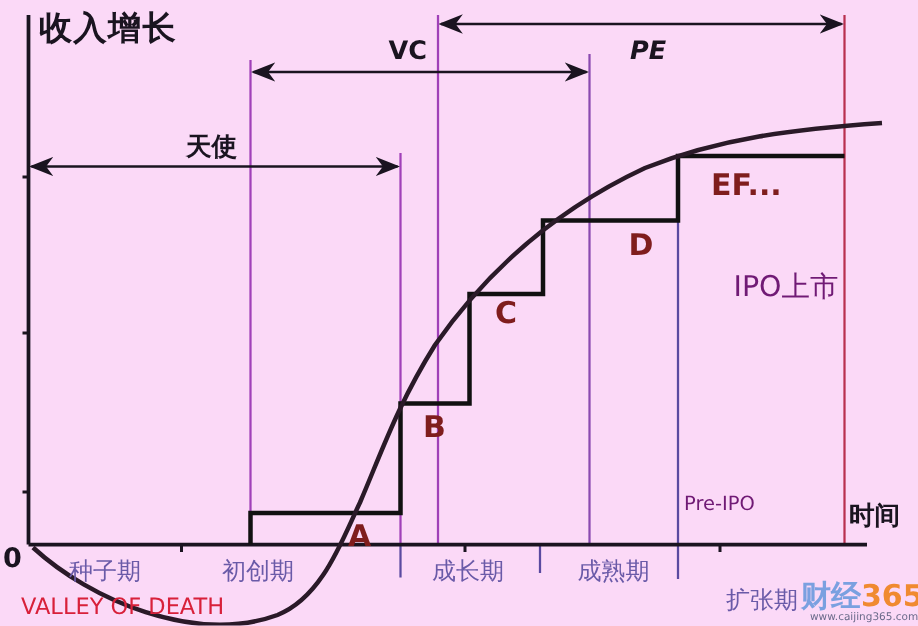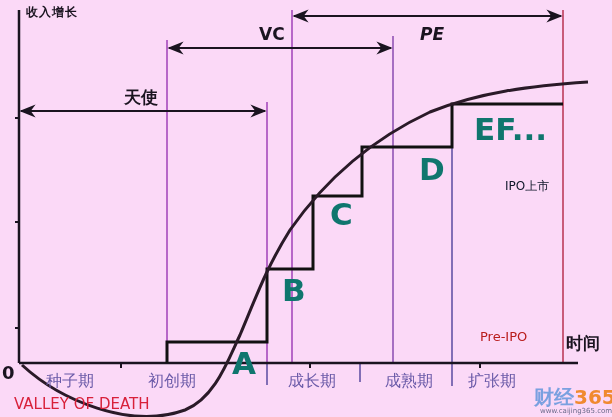--- a/index.html
+++ b/index.html
@@ -1,27 +1,27 @@
 <!DOCTYPE html>
 <html><head>
 <meta charset="utf-8">
 <style>
   html, body { margin:0; padding:0; }
   body { width:612px; height:417px; background:#fbd9f7; overflow:hidden; position:relative;
          font-family:"DejaVu Sans", sans-serif; }
   svg { position:absolute; left:0; top:0; }
   .lbl { position:absolute; white-space:nowrap; }
-  .ylabel { left:26px; top:4px; font-size:12px; font-weight:bold; color:#1a1420; letter-spacing:1px;text-align:center; }
+  .ylabel { left:26px; top:4px; font-size:22px; font-weight:bold; color:#1a1420; letter-spacing:1px;text-align:center; }
   .origin { left:2px; top:362px; font-size:18px; font-weight:bold; color:#1a1420; }
   .xlabel { left:566px; top:332px; font-size:17px; font-weight:bold; color:#1a1420; }
   .range { font-size:17px; font-weight:bold; color:#1a1420;text-align:center; }
   .stage { font-size:16px; color:#6a5aa8; top:371px; }
-  .round { font-family:"DejaVu Sans", sans-serif; font-weight:900; color:#0f766e; font-size:31px; }
-  .ipo { left:505px; top:178px; font-size:12px; color:#0f172a; }
-  .preipo { left:480px; top:329px; font-size:13px; color:#b91c1c; }
+  .round { font-family:"DejaVu Sans", sans-serif; font-weight:900; color:#7f1d1d; font-size:20px; }
+  .ipo { left:489px; top:178px; font-size:19px; color:#701a75; }
+  .preipo { left:456px; top:329px; font-size:13px; color:#701a75; }
   .valley { left:14px; top:395px; font-size:15px; color:#d8203a; letter-spacing:0px; }
   .brand { left:534px; top:384px; font-size:20px; font-weight:bold; color:#7aa0e0; }
   .brand .num { color:#f08a30; }
   .site { left:540px; top:407px; font-size:7px; color:#6a6a8a; }
 </style>
 </head>
 <body>
 
 <svg width="612" height="417" viewBox="0 0 612 417">
   <defs>
@@ -68,21 +68,21 @@
 <div class="lbl round" style="left:232px; top:345px;">A</div>
 <div class="lbl round" style="left:282px; top:272px;">B</div>
 <div class="lbl round" style="left:330px; top:196px;">C</div>
 <div class="lbl round" style="left:419px; top:151px;">D</div>
 <div class="lbl round" style="left:474px; top:111px;">EF...</div>
 
 <div class="lbl stage" style="left:46px;">种子期</div>
 <div class="lbl stage" style="left:148px;">初创期</div>
 <div class="lbl stage" style="left:288px;">成长期</div>
 <div class="lbl stage" style="left:385px;">成熟期</div>
-<div class="lbl stage" style="left:468px;">扩张期</div>
+<div class="lbl stage" style="left:484px;margin-top:19px;">扩张期</div>
 <div class="lbl stage" style="left:566px;margin-left:48px;">退出</div>
 
 <div class="lbl ipo">IPO上市</div>
 <div class="lbl preipo">Pre-IPO</div>
 <div class="lbl valley">VALLEY OF DEATH</div>
 
 <div class="lbl brand">
   <span>财经</span><span class="num">365</span>
 </div>
 <div class="lbl site">www.caijing365.com</div>

